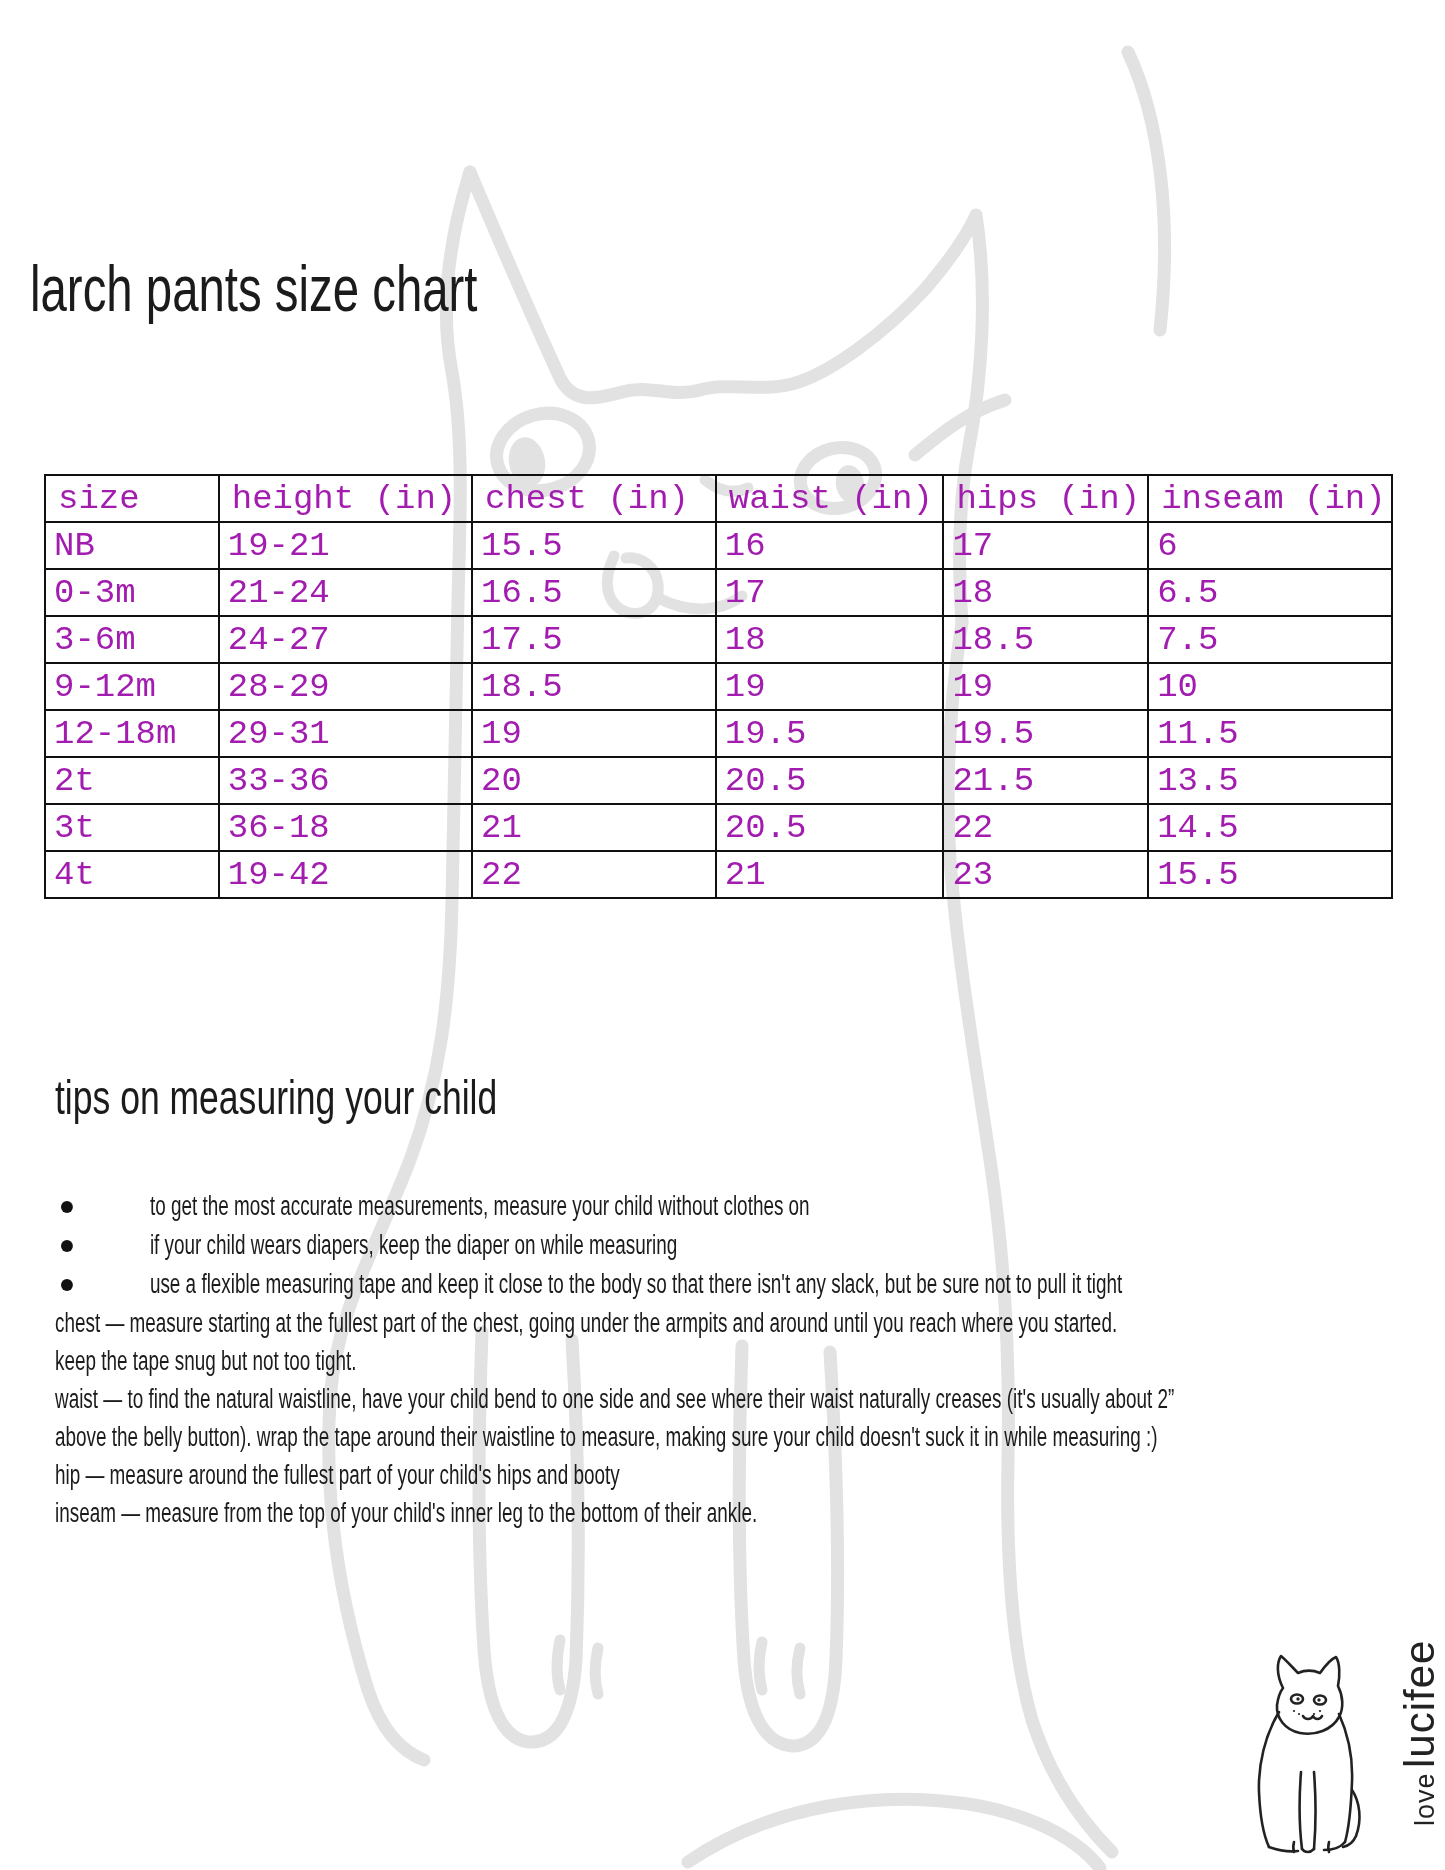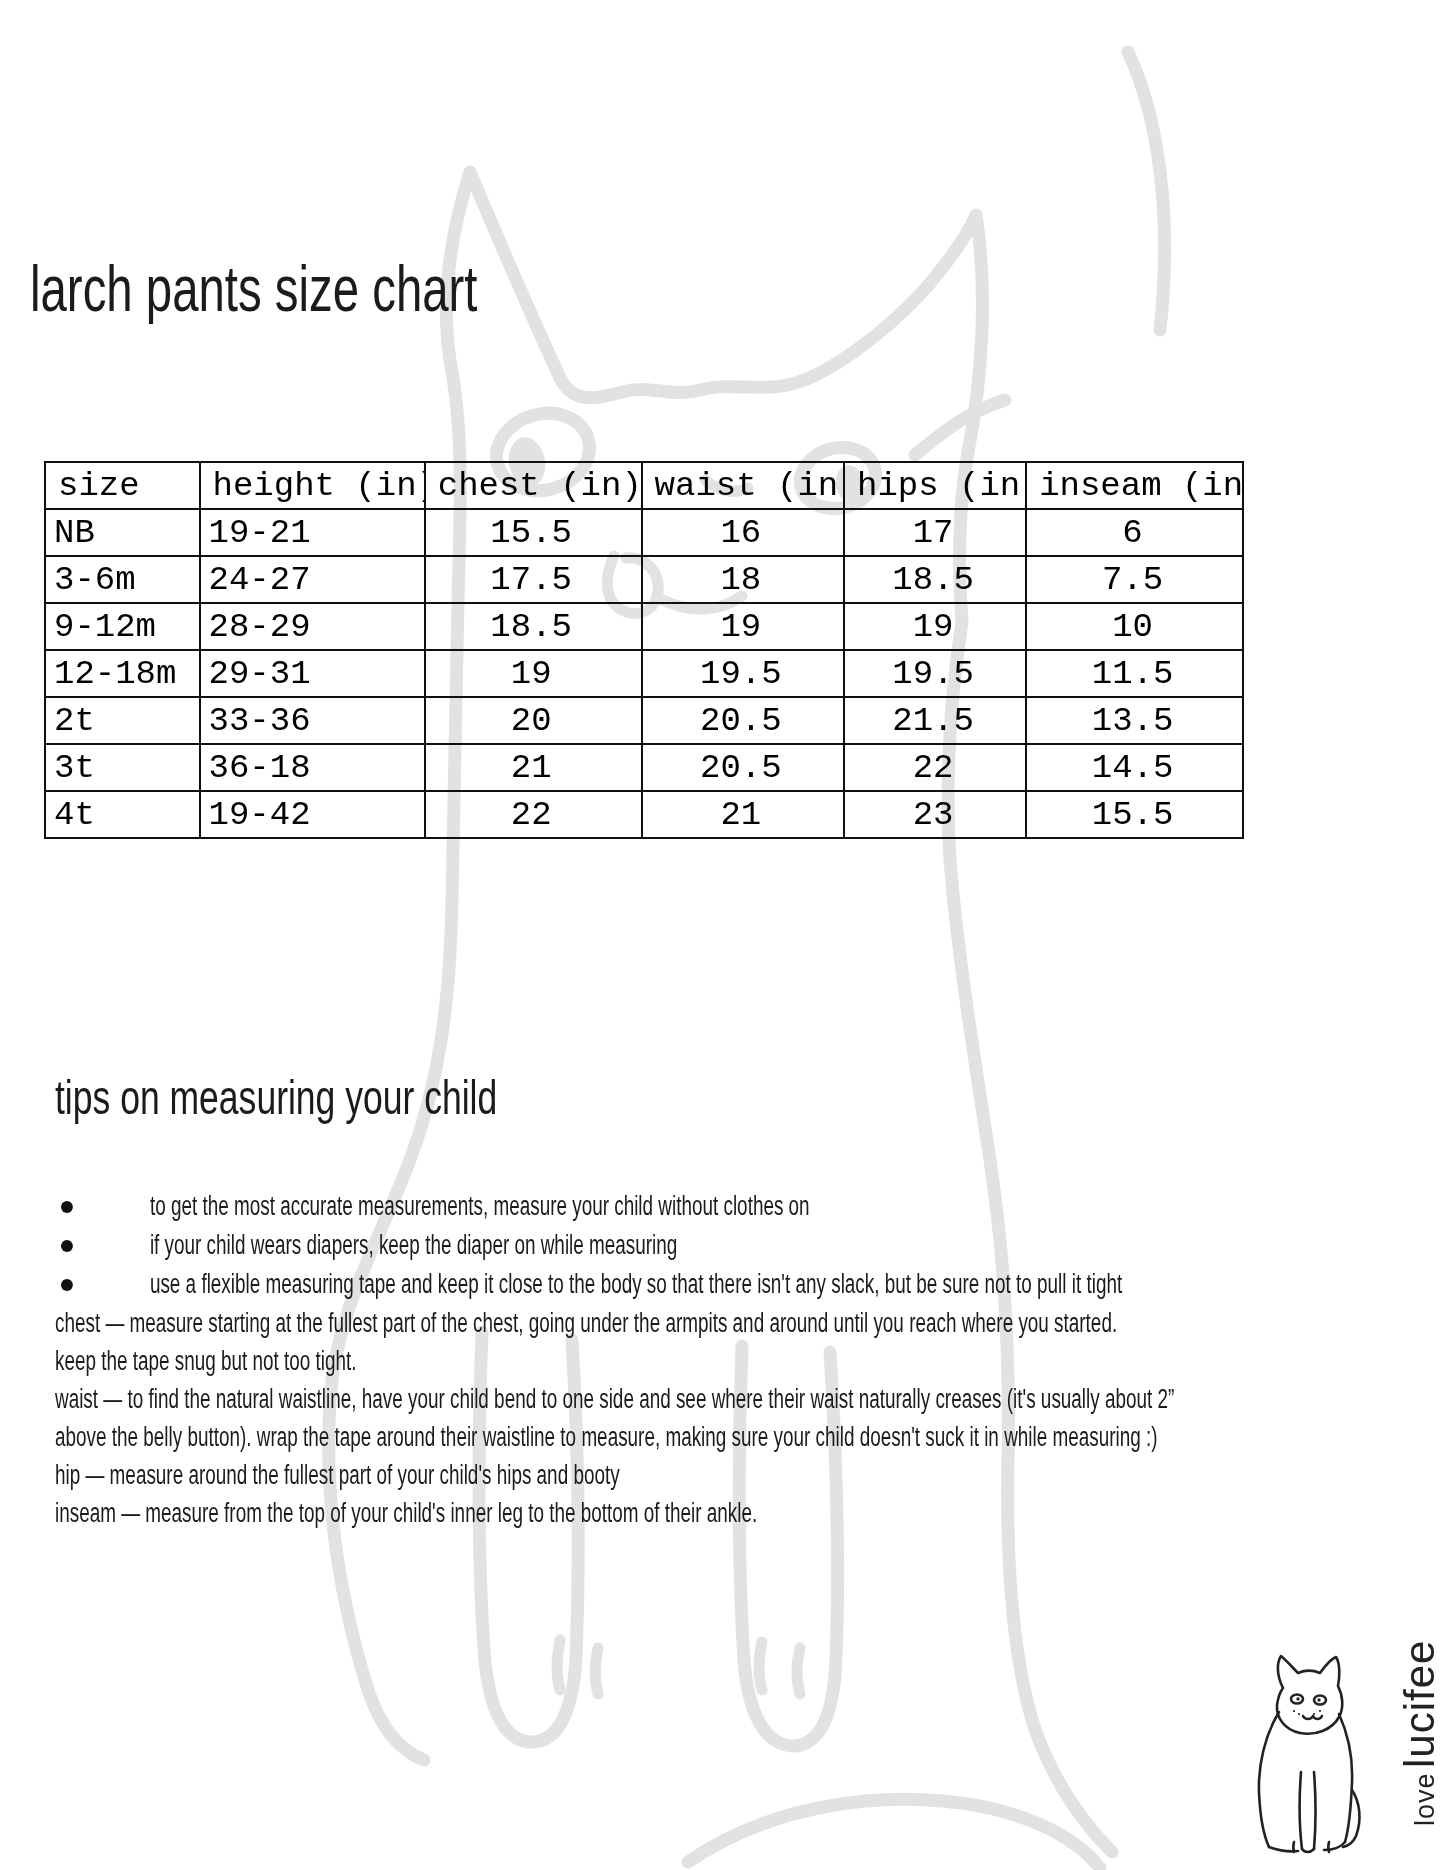--- a/index.html
+++ b/index.html
@@ -10,31 +10,31 @@
   }
   .bg-cat { position:absolute; left:0; top:0; z-index:0; }
 
   .title {
     position:absolute; left:30px; top:252px; margin:0; z-index:1;
     font-size:64px; font-weight:normal; white-space:nowrap;
     transform:scaleX(0.74); transform-origin:0 0;
   }
 
   .size-table {
-    position:absolute; left:44px; top:461px; width:1200px; z-index:1;
+    position:absolute; left:44px; top:474px; width:1349px; z-index:1;
     border-collapse:collapse; table-layout:fixed;
-    font-family:"Liberation Mono", monospace; font-size:34px; color:#000000;
+    font-family:"Liberation Mono", monospace; font-size:34px; color:#a21caf;
   }
   .size-table th, .size-table td {
     border:2px solid #101010; height:45px; padding:0 12px;
     font-weight:normal; white-space:nowrap; overflow:hidden;
   }
   .size-table th { text-align:left; }
   .size-table td { text-align:left;padding-left:8px; }
-  .size-table td.num { text-align:center; }
+  .size-table td.num { text-align:left; }
 
   .tips { position:absolute; left:55px; top:1070px; z-index:1; }
   .tips-heading {
     margin:0; font-size:48px; font-weight:normal; white-space:nowrap;
     transform:scaleX(0.74); transform-origin:0 0;
   }
   .tips-list {
     list-style:none; margin:62px 0 0 6px; padding:0; width:2000px;
     transform:scaleX(0.7); transform-origin:0 0;
   }
@@ -128,20 +128,28 @@
       </tr>
     </thead>
     <tbody>
       <tr>
         <td>NB</td>
         <td>19-21</td>
         <td class="num">15.5</td>
         <td class="num">16</td>
         <td class="num">17</td>
         <td class="num">6</td>
+      </tr>
+      <tr>
+        <td>0-3m</td>
+        <td>21-24</td>
+        <td class="num">16.5</td>
+        <td class="num">17</td>
+        <td class="num">18</td>
+        <td class="num">6.5</td>
       </tr>
       <tr>
         <td>3-6m</td>
         <td>24-27</td>
         <td class="num">17.5</td>
         <td class="num">18</td>
         <td class="num">18.5</td>
         <td class="num">7.5</td>
       </tr>
       <tr>

